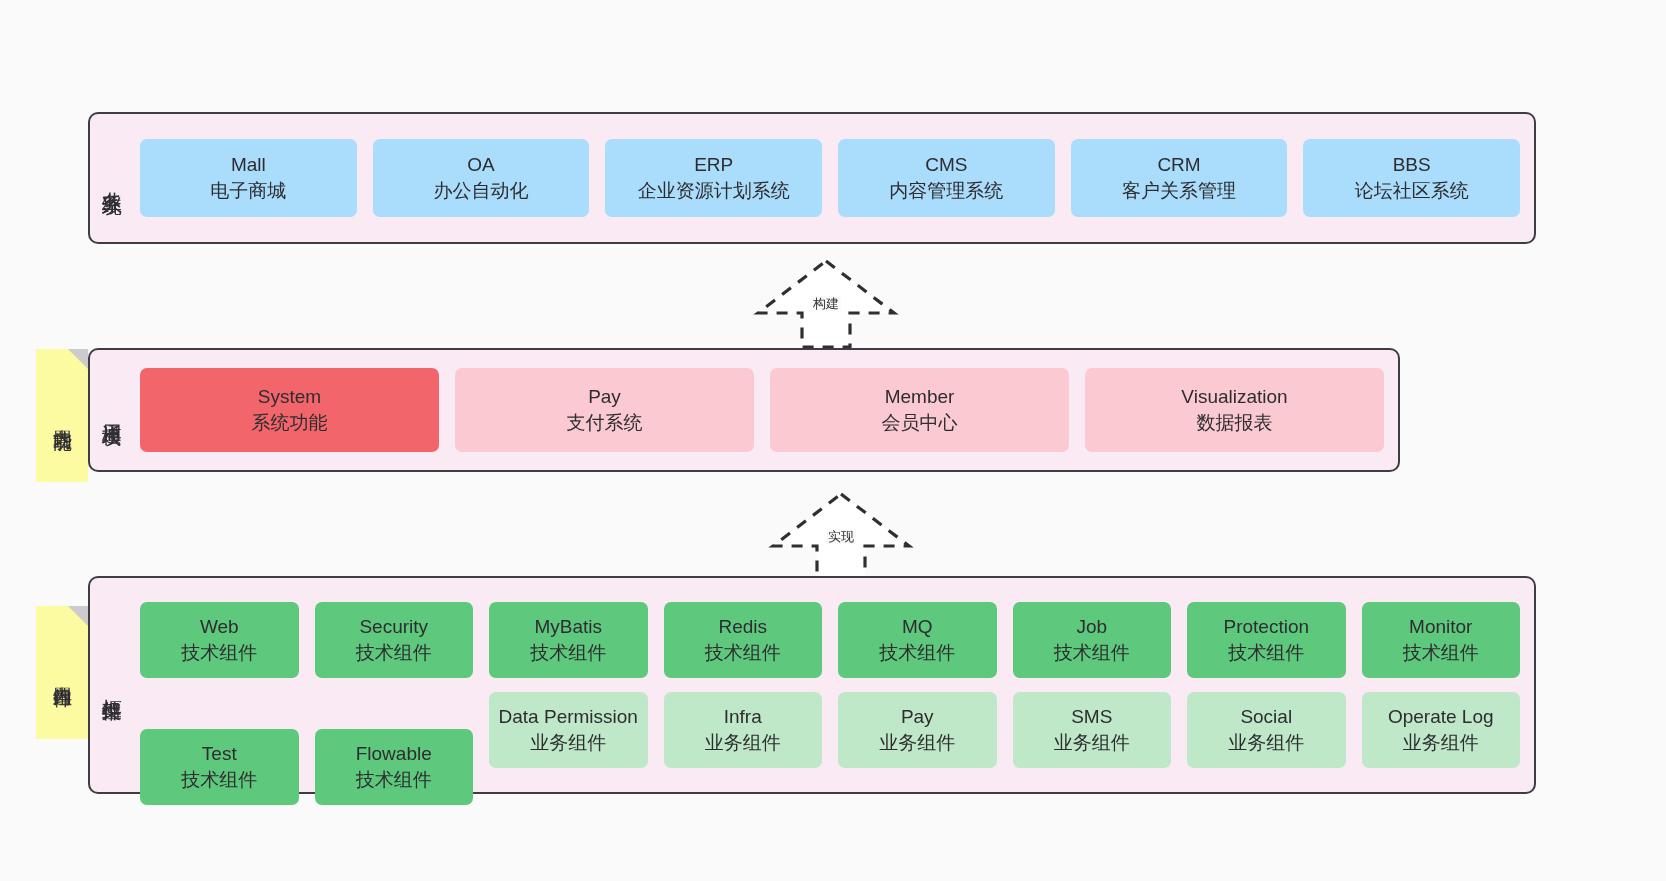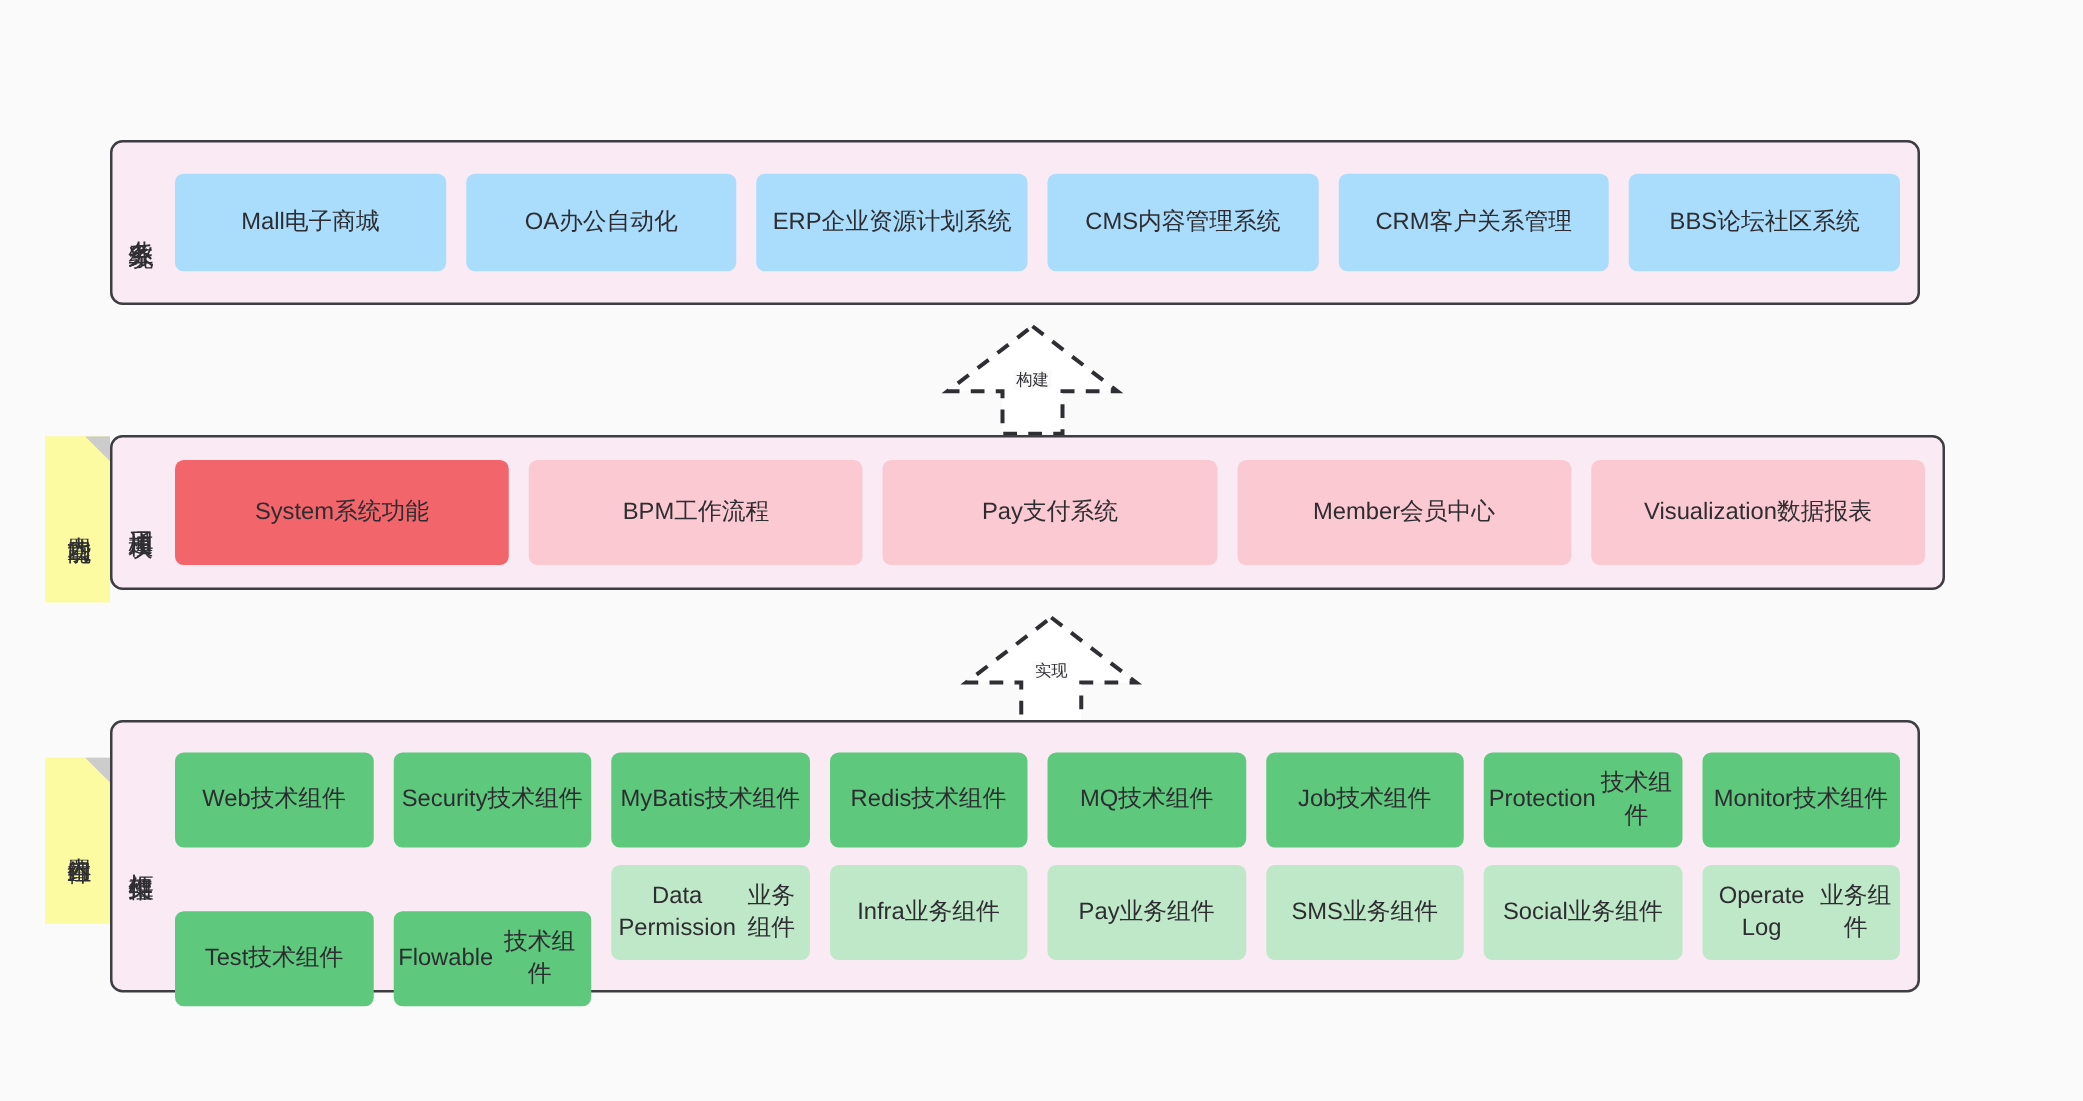--- a/index.html
+++ b/index.html
@@ -65,21 +65,21 @@
     display: flex;
     flex-direction: row;
     gap: 16px;
   }
 
   
   .card {
     flex: 1 1 0;
     border-radius: 7px;
     display: flex;
-    flex-direction: row;
+    flex-direction: column;
     align-items: center;
     justify-content: center;
     text-align: center;
     font-size: 19px;
     line-height: 1.35;
     color: #2d2d31;
     padding: 6px 4px;
     box-sizing: border-box;
   }
   .card .card-name { display: block; }
@@ -196,35 +196,31 @@
     <div class="uml-label">
       <span>构建</span>
     </div>
   </div>
 
   <div class="sticky" style="left:36px; top:349px; width:52px; height:133px;">
     <span class="fold"></span>
     <span>内置功能</span>
   </div>
 
-  <div class="layer" id="layer-common" style="left:88px; top:348px; width:1468px; height:124px;">
+  <div class="layer" id="layer-common" style="left:88px; top:348px; width:1312px; height:124px;">
     <div class="layer-title">通用模块</div>
     <div class="layer-body">
       <div class="card-row">
 
         <div class="card red-strong">
           <span class="card-name">System</span>
           <span class="card-sub">系统功能</span>
         </div>
 
 
-        <div class="card red-soft">
-          <span class="card-name">BPM</span>
-          <span class="card-sub">工作流程</span>
-        </div>
 
         <div class="card red-soft">
           <span class="card-name">Pay</span>
           <span class="card-sub">支付系统</span>
         </div>
 
         <div class="card red-soft">
           <span class="card-name">Member</span>
           <span class="card-sub">会员中心</span>
         </div>

